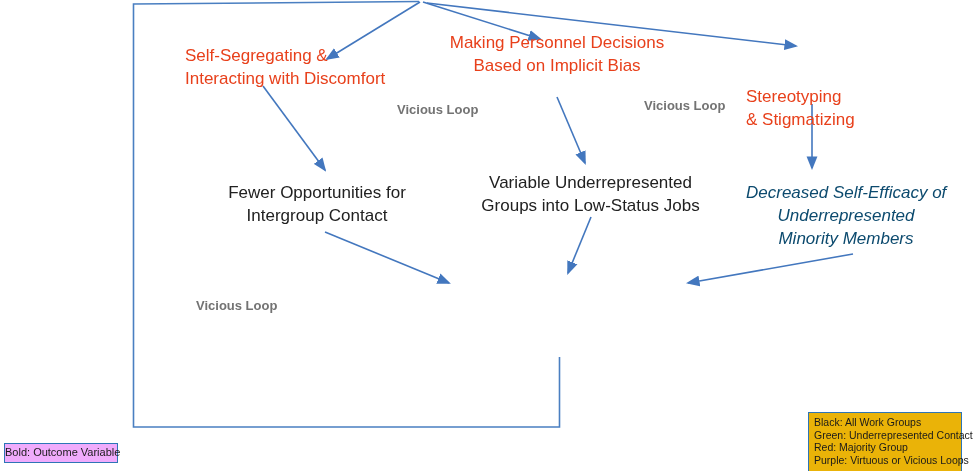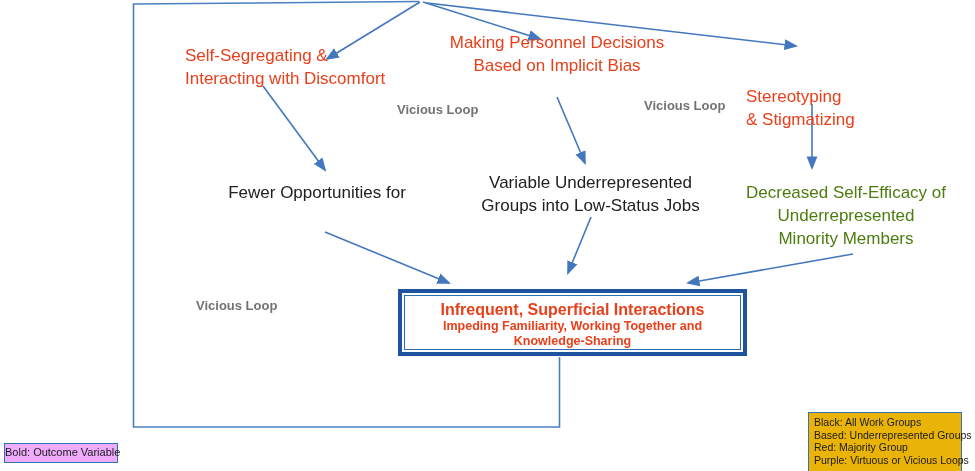--- a/index.html
+++ b/index.html
@@ -4,21 +4,21 @@
 <style>
   html,body{margin:0;padding:0;background:#fff;}
   .canvas{
     position:relative;width:975px;height:471px;background:#ffffff;overflow:hidden;
     font-family:"Liberation Sans", sans-serif;
   }
   svg.wires{position:absolute;left:0;top:0;width:975px;height:471px;pointer-events:none;}
   .node{position:absolute;line-height:23px;font-size:17px;}
   .node div{white-space:nowrap;}
   .red{color:#e8401b;}
-  .green{color:#4d7c0f;}
+  .green{color:#0c4a6e;font-style:italic;}
   .black{color:#212121;}
   .center{text-align:center;}
   .loop-label{
     position:absolute;color:#737373;font-weight:bold;font-size:13px;white-space:nowrap;
   }
   .outcome-box{
     position:absolute;left:398px;top:289px;width:349px;height:67px;box-sizing:border-box;
     border:4px solid #1e549f;background:#fff;
   }
   .outcome-box .inner{
@@ -80,43 +80,37 @@
     <div>Stereotyping</div>
     <div>&amp; Stigmatizing</div>
   </div>
 
   <div class="loop-label" style="left:397px;top:102px;">Vicious Loop</div>
   <div class="loop-label" style="left:644px;top:98px;">Vicious Loop</div>
   <div class="loop-label" style="left:196px;top:298px;">Vicious Loop</div>
 
   <div class="node black center" style="left:217px;top:181px;width:200px;">
     <div>Fewer Opportunities for</div>
+    <div>Intergroup Contact</div>
   </div>
 
   <div class="node black center" style="left:478px;top:171px;width:225px;">
     <div>Variable Underrepresented</div>
     <div>Groups into Low-Status Jobs</div>
   </div>
 
   <div class="node green center" style="left:746px;top:181px;width:200px;">
     <div>Decreased Self-Efficacy of</div>
     <div>Underrepresented</div>
     <div>Minority Members</div>
   </div>
 
-  <div class="outcome-box">
-    <div class="inner">
-      <div class="outcome-title">Infrequent, Superficial Interactions</div>
-      <div class="outcome-sub">Impeding Familiarity, Working Together and</div>
-      <div class="outcome-sub">Knowledge-Sharing</div>
-    </div>
-  </div>
 
   <div class="legend-box">
     <div>Black: All Work Groups</div>
-    <div>Based: Underrepresented Groups</div>
+    <div>Green: Underrepresented Contact</div>
     <div>Red: Majority Group</div>
     <div>Purple: Virtuous or Vicious Loops</div>
   </div>
 
   <div class="note-box">Bold: Outcome Variable</div>
 
 </div>
 
 </body></html>

